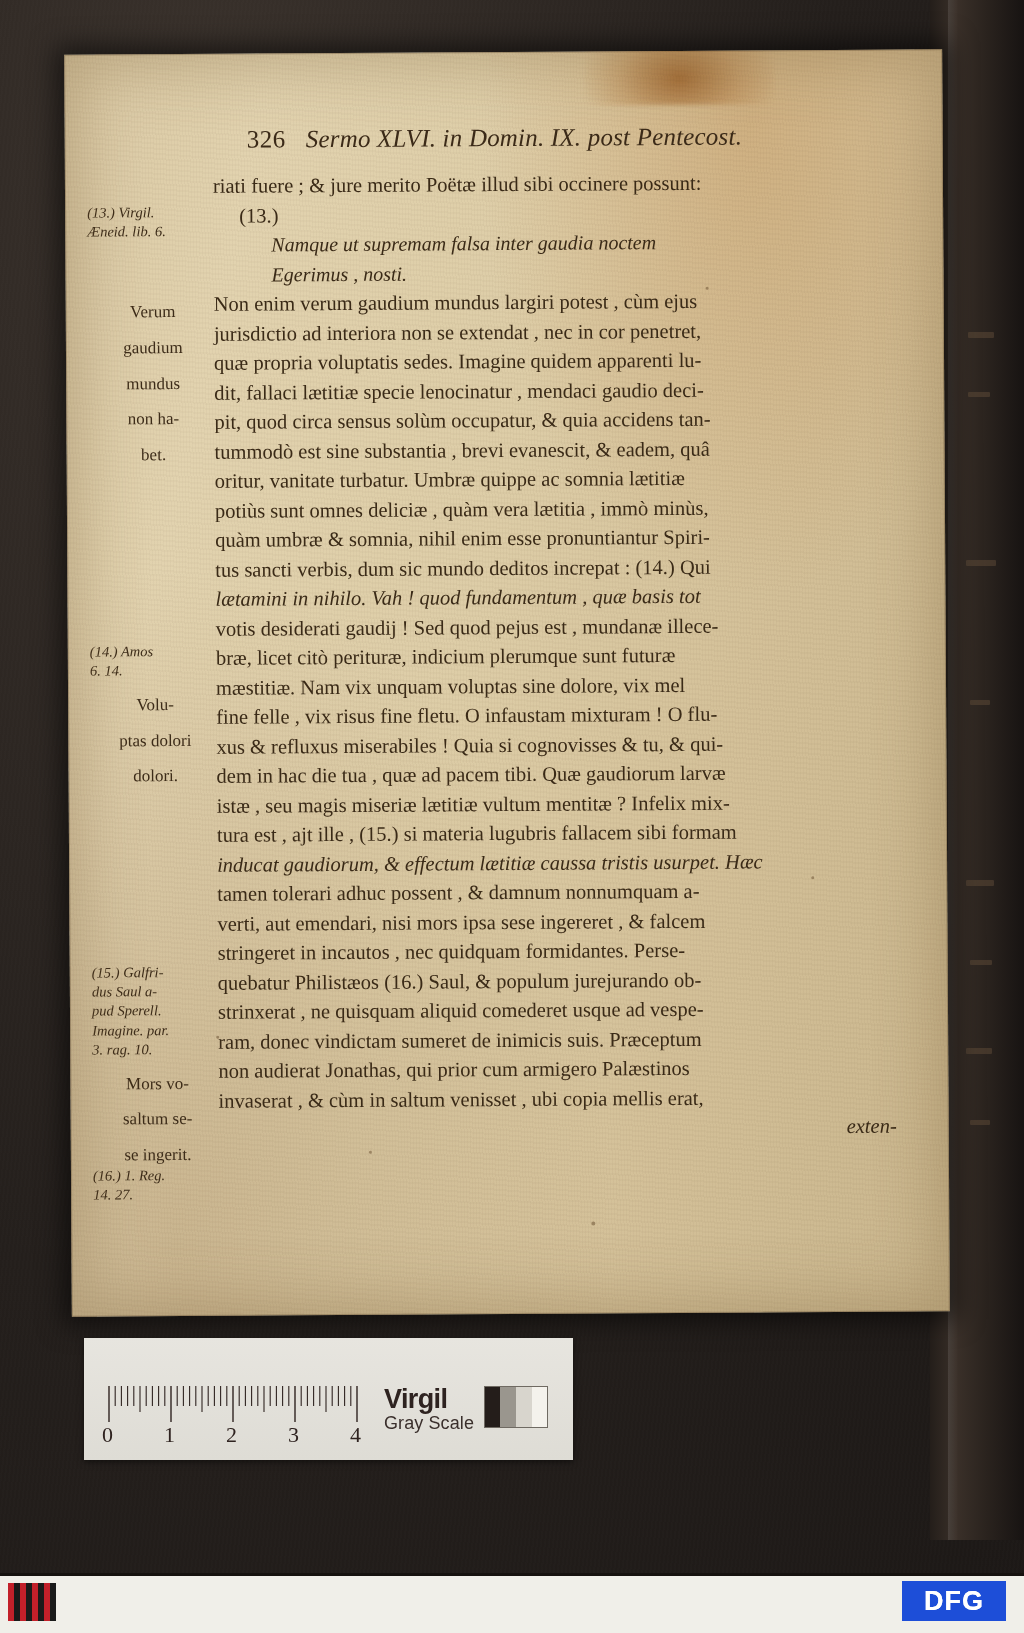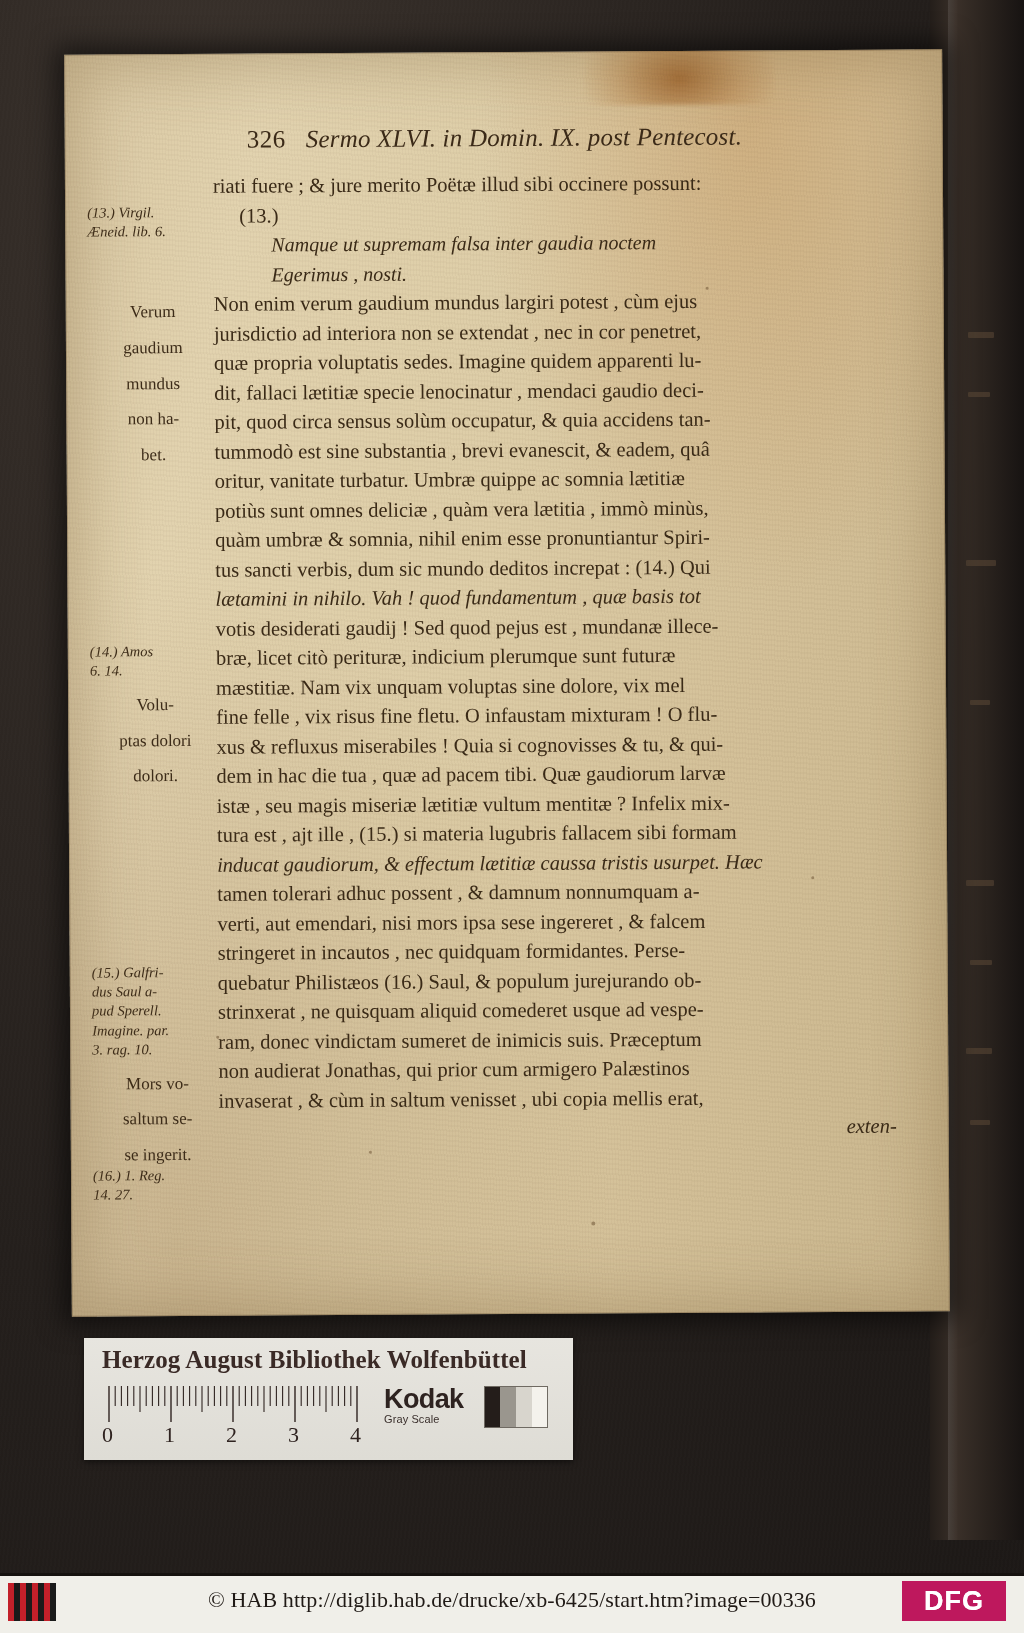--- a/index.html
+++ b/index.html
@@ -118,41 +118,41 @@
   #ruler-nums{
     position:absolute;left:18px;top:84px;width:266px;height:26px;
     font-family:"Liberation Serif", serif;font-size:22px;color:#2f2320;
   }
   #ruler-nums span{position:absolute;top:0;}
   #kodak{
     position:absolute;left:300px;top:46px;
     font-family:"Liberation Sans", sans-serif;
   }
   #kodak .k-word{font-weight:bold;font-size:27px;color:#2e2320;letter-spacing:-.6px;}
-  #kodak .k-sub{font-size:11px;color:#3a2f2c;margin-top:-2px;letter-spacing:.1px;}
+  #kodak .k-sub{font-size:18px;color:#3a2f2c;margin-top:-2px;letter-spacing:.1px;}
   #patches{
     position:absolute;left:400px;top:48px;width:62px;height:40px;
     display:flex;border:1px solid #6f6a62;
   }
   #patches i{display:block;height:100%;}
 
   
   #footer{
     position:absolute;left:0;bottom:0;width:1024px;height:60px;
     background:#f0efe9;
   }
   #footer-rule{position:absolute;left:0;top:0;width:1024px;height:3px;background:#16120f;}
   #footer-credit{
     position:absolute;left:0;top:14px;width:1024px;text-align:center;
     font-family:"Liberation Serif", serif;font-size:22px;color:#201a16;
     letter-spacing:.1px;
   }
   #dfg{
     position:absolute;right:18px;top:8px;width:104px;height:40px;
-    background:#be185d;
+    background:#1d4ed8;
     display:flex;align-items:center;justify-content:center;
   }
   #dfg span{
     font-family:"Liberation Sans", sans-serif;font-weight:bold;font-size:27px;
     color:#ffffff;letter-spacing:1px;
     -webkit-text-stroke:0px;
     text-shadow:0 0 0 #fff;
   }
   #dfg-inner{
     position:absolute;right:18px;top:8px;width:104px;height:40px;
@@ -261,21 +261,20 @@
       <span class="tline">non audierat Jonathas, qui prior cum armigero Palæstinos</span>
       <span class="tline">invaserat , &amp; cùm  in saltum venisset ,  ubi copia mellis erat,</span>
       <span class="tline rt">exten-</span>
     </div>
 
   </div>
   <div id="leaf-edge-shade"></div>
 </div>
 
 <div id="target">
-  <div id="target-title">Herzog August Bibliothek Wolfenbüttel</div>
 
   <div id="ruler">
     <svg width="252" height="38" viewBox="0 0 252 38" xmlns="http://www.w3.org/2000/svg">
       <g stroke="#2f2320" stroke-width="1.4">
         <line x1="1" y1="0" x2="1" y2="36"></line>
         <line x1="63" y1="0" x2="63" y2="36"></line>
         <line x1="125" y1="0" x2="125" y2="36"></line>
         <line x1="187" y1="0" x2="187" y2="36"></line>
         <line x1="249" y1="0" x2="249" y2="36"></line>
       </g>
@@ -322,21 +321,21 @@
 
   <div id="ruler-nums">
     <span style="left:0px">0</span>
     <span style="left:62px">1</span>
     <span style="left:124px">2</span>
     <span style="left:186px">3</span>
     <span style="left:248px">4</span>
   </div>
 
   <div id="kodak">
-    <div class="k-word">Kodak</div>
+    <div class="k-word">Virgil</div>
     <div class="k-sub">Gray Scale</div>
   </div>
 
   <div id="patches">
     <i style="width:24%;background:#241d1a;"></i>
     <i style="width:26%;background:#9a968e;"></i>
     <i style="width:26%;background:#d8d5cd;"></i>
     <i style="width:24%;background:#f4f2ec;"></i>
   </div>
 </div>
@@ -348,19 +347,18 @@
     <i style="background:#c2202a;"></i>
     <i style="background:#1a1a1a;"></i>
     <i style="background:#c2202a;"></i>
     <i style="background:#1a1a1a;"></i>
     <i style="background:#c2202a;"></i>
     <i style="background:#1a1a1a;"></i>
     <i style="background:#c2202a;"></i>
     <i style="background:#1a1a1a;"></i>
   </div>
 
-  <div id="footer-credit">© HAB http://diglib.hab.de/drucke/xb-6425/start.htm?image=00336</div>
 
   <div id="dfg-inner"></div>
   <div id="dfg">
     <span>DFG</span>
   </div>
 </div>
 
 </body></html>

